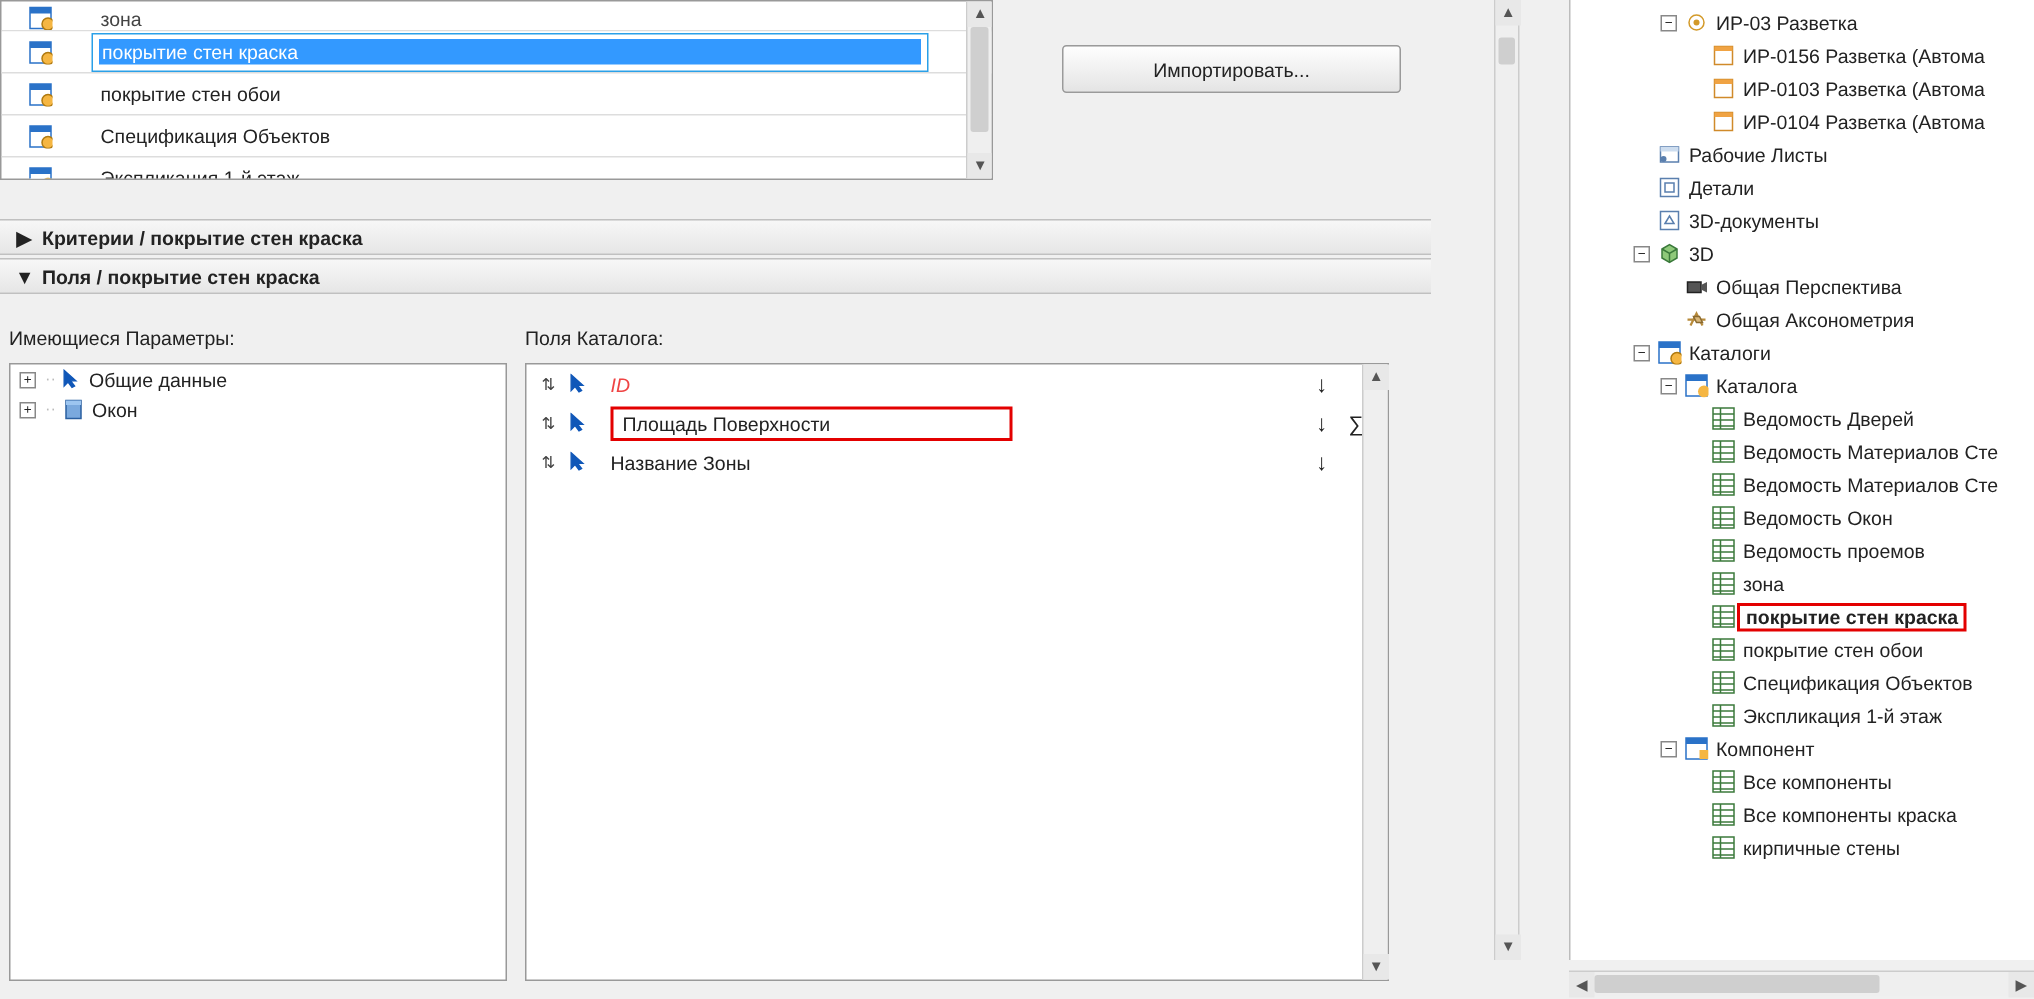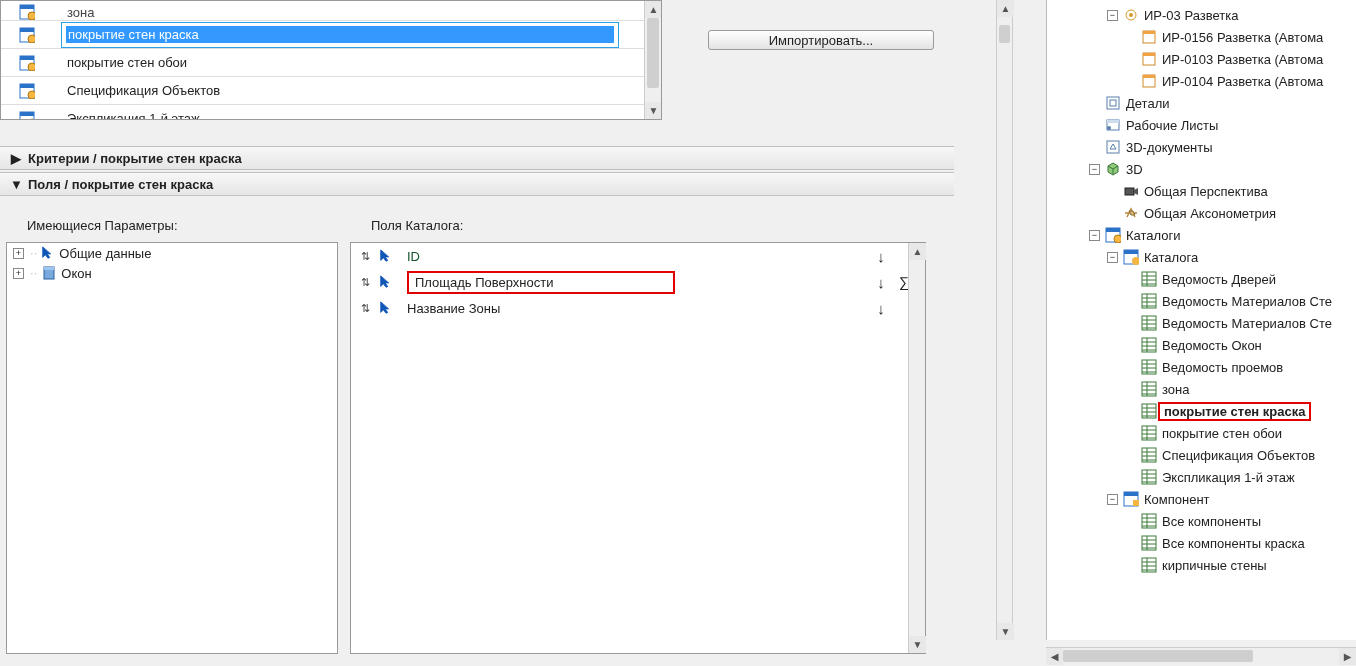--- a/index.html
+++ b/index.html
@@ -79,21 +79,21 @@
   }
   .scroll-thumb {
     position:absolute;
     left:2px; right:2px;
     background:#cfcfcf;
     border-radius:2px;
   }
   .btn {
     position: absolute;
     width: 226px;
-    height: 20px;
+    height: 32px;
     background: linear-gradient(#fefefe,#e4e4e4);
     border: 1px solid #9a9a9a;
     border-radius: 3px;
     display:flex; align-items:center; justify-content:center;
     font-size:13px;
     cursor:pointer;
   }
   .section-header {
     position:absolute;
     left:0; width:954px; height:24px;
@@ -102,21 +102,20 @@
     border-bottom:1px solid #c0c0c0;
     display:flex; align-items:center;
     font-weight:bold;
     padding-left:10px;
     cursor:pointer;
   }
   .tri { display:inline-block; width:12px; text-align:center; margin-right:6px; }
   .label {
     position:absolute;
     font-size:13px;
-    margin-left:21px;
   }
   .tree-box {
     position:absolute;
     background:#fff;
     border:1px solid #999;
   }
   .param-tree {
     left:6px; top:242px;
     width:332px; height:412px;
   }
@@ -297,21 +296,21 @@
 
   <div class="catalog-fields">
     <div id="field-rows">
         <div class="field-row">
       <span class="sorter">⇅</span>
       <span class="arrow">
             <svg width="14" height="14" viewBox="0 0 16 16">
               <use href="#i-cursor"></use>
             </svg>
           </span>
-      <span class="fname" style="color:#14532d;">ID</span>
+      <span class="fname" style="color:#ef4444;font-style:italic;">ID</span>
       <span class="down">↓</span>
       <span class="sigma"></span>
         </div>
         <div class="field-row">
       <span class="sorter">⇅</span>
       <span class="arrow">
             <svg width="14" height="14" viewBox="0 0 16 16">
               <use href="#i-cursor"></use>
             </svg>
           </span>
@@ -385,34 +384,34 @@
             <use href="#i-page-o"></use>
           </svg>
         </span>
       <span class="tx">ИР-0104 Разветка (Автома</span>
       </div>
       <div class="nav-row">
       <span class="ind" style="width:42px;"></span>
       <span style="display:inline-block;width:15px;"></span>
       <span class="ic">
           <svg width="16" height="16" viewBox="0 0 16 16">
+            <use href="#i-sheets"></use>
+          </svg>
+        </span>
+      <span class="tx">Рабочие Листы</span>
+      </div>
+      <div class="nav-row">
+      <span class="ind" style="width:42px;"></span>
+      <span style="display:inline-block;width:15px;"></span>
+      <span class="ic">
+          <svg width="16" height="16" viewBox="0 0 16 16">
             <use href="#i-detail"></use>
           </svg>
         </span>
       <span class="tx">Детали</span>
-      </div>
-      <div class="nav-row">
-      <span class="ind" style="width:42px;"></span>
-      <span style="display:inline-block;width:15px;"></span>
-      <span class="ic">
-          <svg width="16" height="16" viewBox="0 0 16 16">
-            <use href="#i-sheets"></use>
-          </svg>
-        </span>
-      <span class="tx">Рабочие Листы</span>
       </div>
       <div class="nav-row">
       <span class="ind" style="width:42px;"></span>
       <span style="display:inline-block;width:15px;"></span>
       <span class="ic">
           <svg width="16" height="16" viewBox="0 0 16 16">
             <use href="#i-doc3d"></use>
           </svg>
         </span>
       <span class="tx">3D-документы</span>

